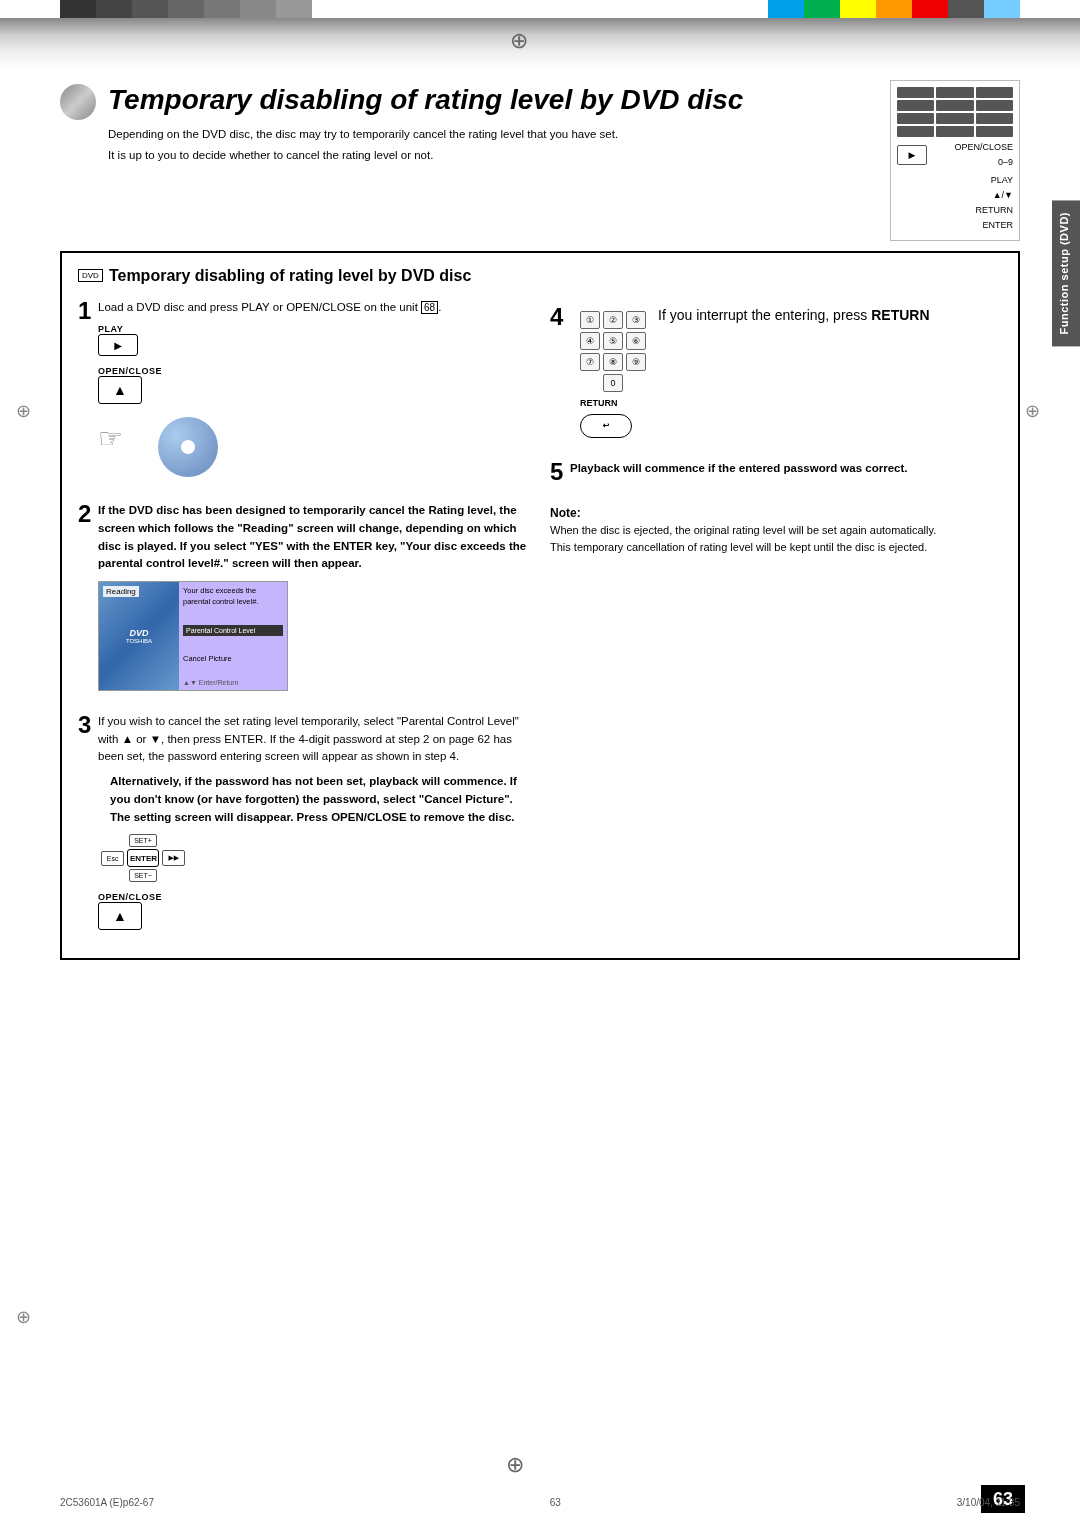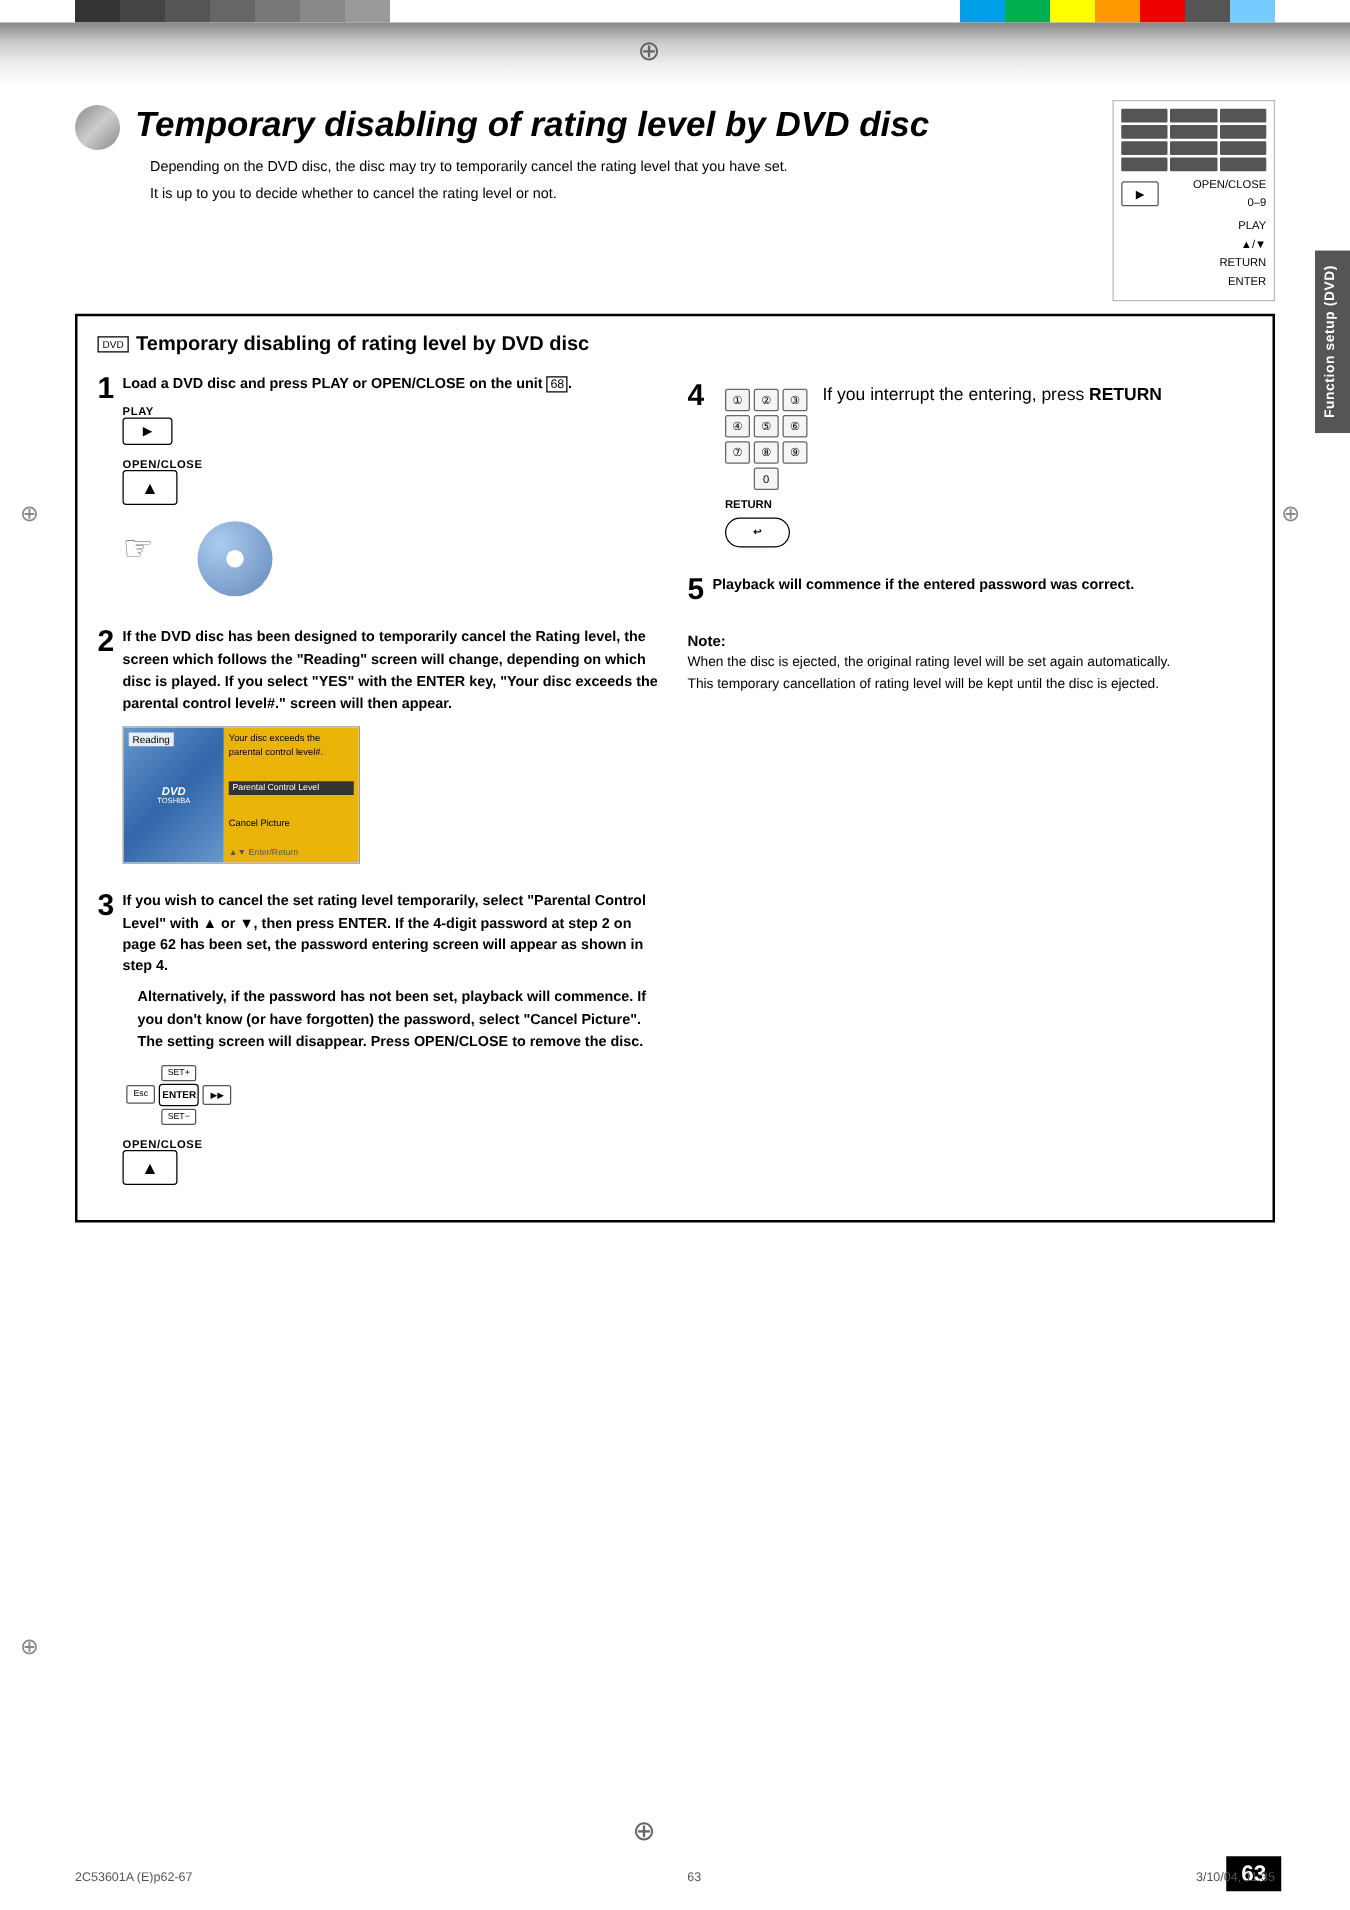--- a/index.html
+++ b/index.html
@@ -135,21 +135,21 @@
       float: left;
       margin-right: 6px;
       line-height: 1;
     }
     .step-text {
       font-size: 11.5px;
       line-height: 1.5;
       margin-left: 20px;
     }
     .step-text strong {
-      font-weight: bold;
+      font-weight: normal;
     }
     .clearfix::after {
       content: '';
       display: table;
       clear: both;
     }
 
     
     .button-illus {
       margin: 8px 0 8px 20px;
@@ -216,21 +216,21 @@
       color: #fff;
       font-style: italic;
     }
     .toshiba-logo {
       font-size: 6px;
       color: #fff;
     }
     .reading-right {
       flex: 1;
       padding: 4px;
-      background: #eab308;
+      background: #c4b5fd;
       display: flex;
       flex-direction: column;
       justify-content: space-between;
     }
     .reading-right-text {
       font-size: 7.5px;
       line-height: 1.4;
     }
     .parental-bar {
       background: #333;
@@ -467,21 +467,21 @@
 </div>
 
 <div class="page-content">
 
   <div class="title-section">
     <div style="flex:1;">
       <div style="display:flex;align-items:center;">
         <div class="title-icon"></div>
         <div class="main-title">Temporary disabling of rating level by DVD disc</div>
       </div>
-      <div style="margin-top:6px;margin-left:60px;">
+      <div style="margin-top:6px;margin-left:48px;">
         <div class="title-desc">Depending on the DVD disc, the disc may try to temporarily cancel the rating level that you have set.</div>
         <div class="title-desc">It is up to you to decide whether to cancel the rating level or not.</div>
       </div>
     </div>
 
     <div class="remote-diagram">
       <div style="border:1px solid #bbb;padding:6px;width:130px;">
         <div style="display:grid;grid-template-columns:repeat(3,1fr);gap:2px;margin-bottom:3px;">
           <div style="height:11px;background:#555;border-radius:1px;"></div>
           <div style="height:11px;background:#555;border-radius:1px;"></div>

